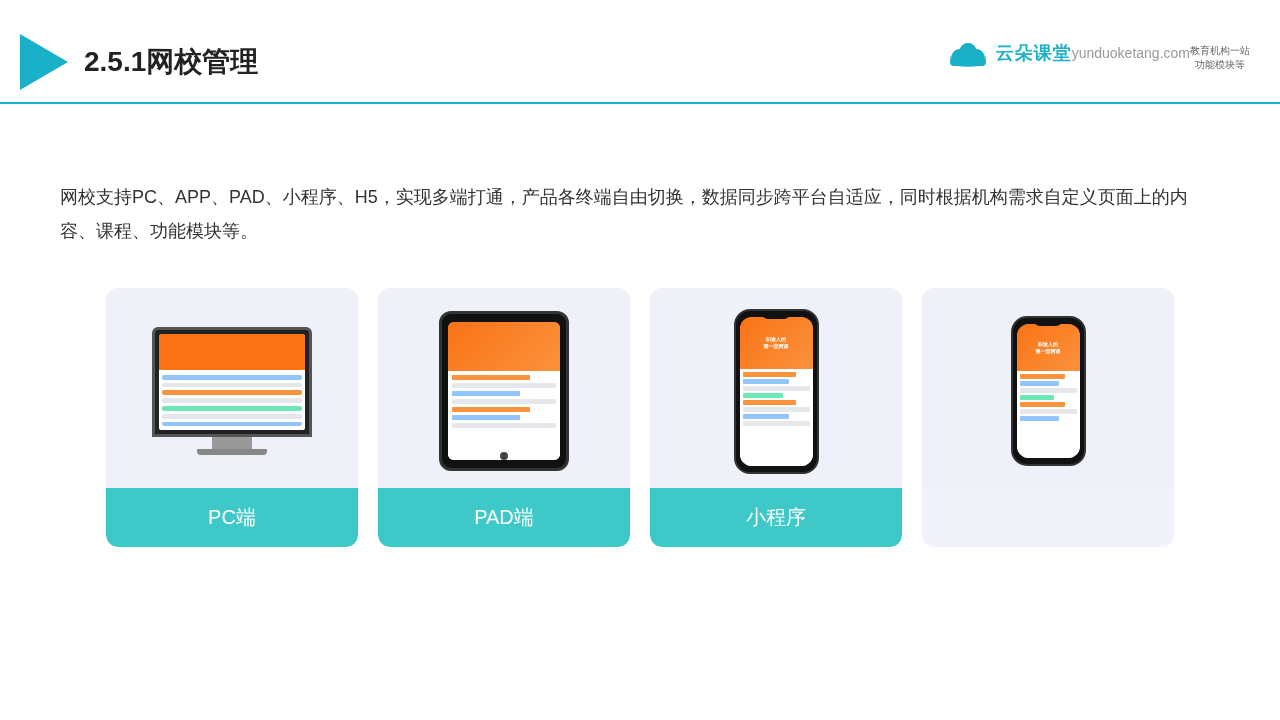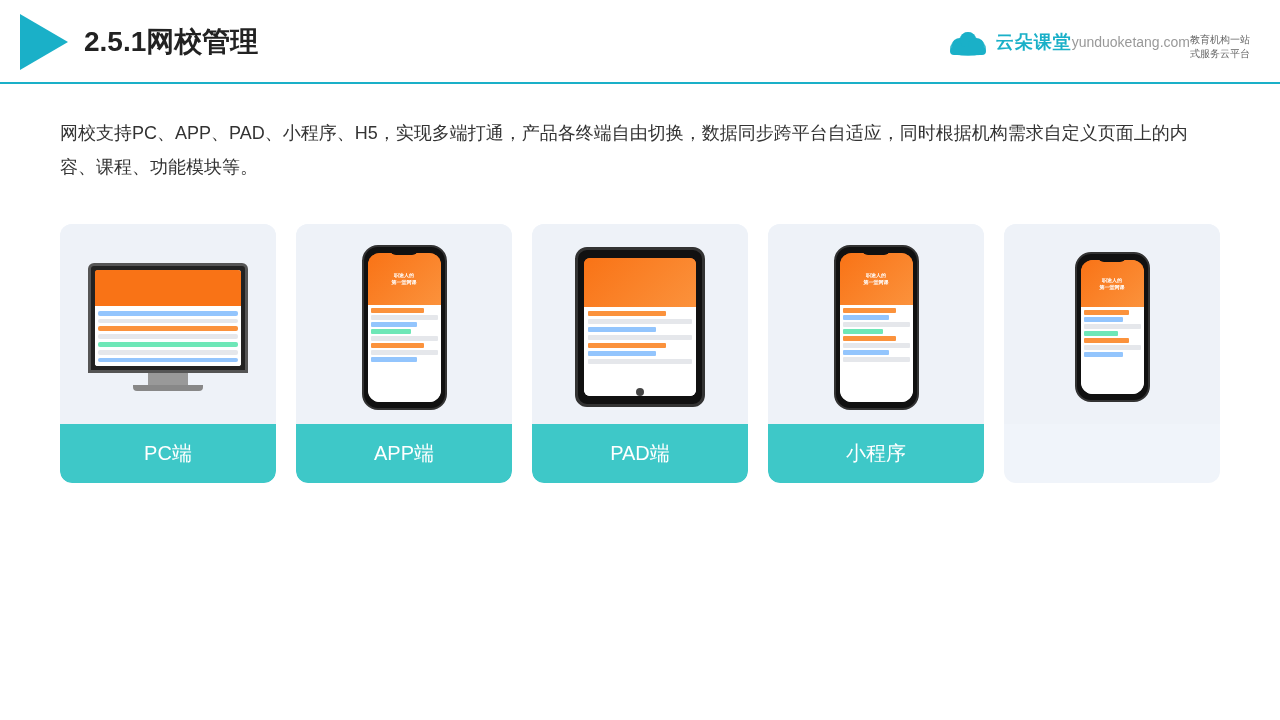--- a/index.html
+++ b/index.html
@@ -7,23 +7,23 @@
       width: 1280px;
       height: 720px;
       background: #fff;
       font-family: 'Microsoft YaHei', 'PingFang SC', sans-serif;
       overflow: hidden;
     }
 
     
     .header {
       display: flex;
-      align-items: center;
+      align-items: flex-start;
       justify-content: space-between;
-      padding: 14px 30px 12px 20px;
+      padding: 34px 30px 12px 20px;
       border-bottom: 2px solid #1ab0c8;
     }
     .header-left {
       display: flex;
       align-items: center;
       gap: 16px;
     }
     .play-icon {
       width: 0;
       height: 0;
@@ -66,20 +66,21 @@
       color: #999;
       text-align: center;
     }
 
     
     .description {
       padding: 32px 60px 20px 60px;
       font-size: 18px;
       color: #333;
       line-height: 1.9;
+      margin-top: 44px;
     }
 
     
     .cards-container {
       display: flex;
       gap: 20px;
       padding: 20px 60px 30px 60px;
       justify-content: center;
     }
 
@@ -321,21 +322,21 @@
         <ellipse cx="22" cy="22" rx="18" ry="8" fill="#1ab0c8" opacity="0.7"></ellipse>
         <ellipse cx="14" cy="19" rx="8" ry="7" fill="#1ab0c8"></ellipse>
         <ellipse cx="22" cy="14" rx="8" ry="8" fill="#1ab0c8"></ellipse>
         <ellipse cx="30" cy="19" rx="8" ry="7" fill="#1ab0c8"></ellipse>
         <rect x="4" y="21" width="36" height="8" rx="4" fill="#1ab0c8"></rect>
       </svg>
       <span class="logo-text-main">云朵课堂</span>
     </div>
     <div class="logo-url">yunduoketang.com</div>
     <div class="logo-sub">
-      <span>教育机构一站</span><br><span>式服务云平台</span>
+      <span>教育机构一站</span><br><span>功能模块等</span>
     </div>
   </div>
 </div>
 
 <div class="description">
   <p>网校支持PC、APP、PAD、小程序、H5，实现多端打通，产品各终端自由切换，数据同步跨平台自适应，同时根据机构需求自定义页面上的内容、课程、功能模块等。</p>
 </div>
 
 <div class="cards-container">
 
@@ -357,45 +358,20 @@
             </div>
           </div>
         </div>
         <div class="monitor-stand"></div>
         <div class="monitor-base"></div>
       </div>
     </div>
     <div class="card-label">PC端</div>
   </div>
 
-  <div class="card">
-    <div class="card-image-area">
-      <div class="phone-mockup">
-        <div class="phone-body">
-          <div class="phone-notch"></div>
-          <div class="phone-screen">
-            <div class="phone-screen-top">
-              <div class="phone-screen-text">职途人的<br>第一堂网课</div>
-            </div>
-            <div class="phone-screen-bottom">
-              <div class="ph-bar orange"></div>
-              <div class="ph-bar"></div>
-              <div class="ph-bar blue"></div>
-              <div class="ph-bar green"></div>
-              <div class="ph-bar"></div>
-              <div class="ph-bar orange"></div>
-              <div class="ph-bar"></div>
-              <div class="ph-bar blue"></div>
-            </div>
-          </div>
-        </div>
-      </div>
-    </div>
-    <div class="card-label">APP端</div>
-  </div>
 
   <div class="card">
     <div class="card-image-area">
       <div class="tablet-mockup">
         <div class="tablet-body">
           <div class="tablet-btn"></div>
           <div class="tablet-screen">
             <div class="tablet-screen-top"></div>
             <div class="tablet-screen-bottom">
               <div class="tb-bar orange"></div>

